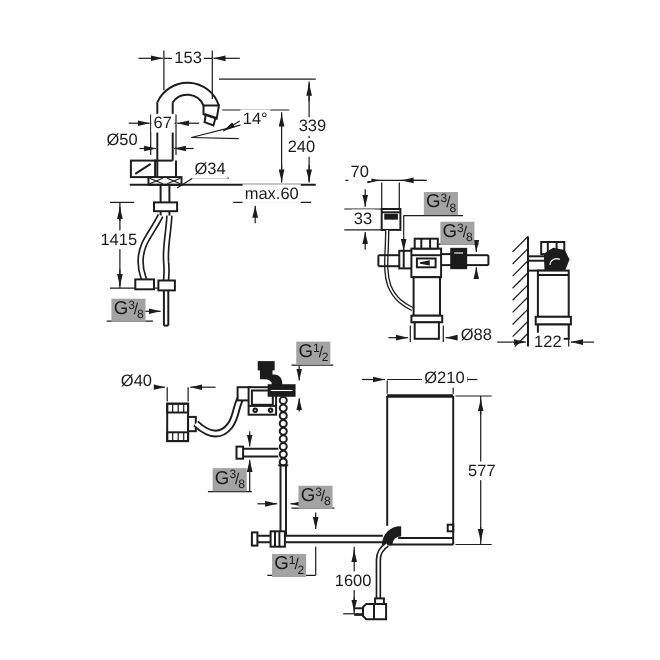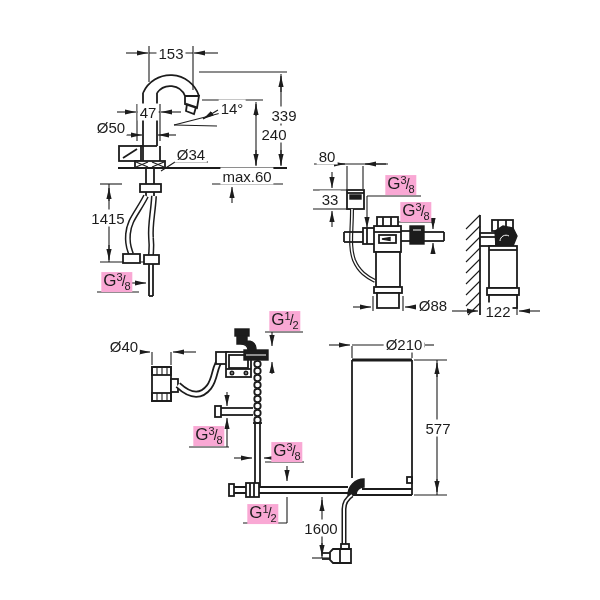--- a/index.html
+++ b/index.html
@@ -10,21 +10,21 @@
   .obj{stroke:#1c1c1c;stroke-width:1.8;fill:none;}
   .objf{stroke:#1c1c1c;stroke-width:1.4;fill:#1c1c1c;}
   .wht{stroke:#ffffff;stroke-width:1;fill:none;}
   .heavy{stroke:#1c1c1c;stroke-width:3;fill:none;}
   .tube{stroke:#1c1c1c;fill:none;}
   .tubein{stroke:#ffffff;fill:none;}
   .fillw{fill:#ffffff;stroke:#1c1c1c;stroke-width:1.8;}
   .lbl{position:absolute;transform:translate(-50%,-50%);font-size:15px;line-height:1;
        background:#fff;padding:1px 2px;white-space:nowrap;}
   .glabel{position:absolute;transform:translate(-50%,-50%);font-size:17px;line-height:1;
-       background:#f9a8d4;padding:0 2px;white-space:nowrap;}
+       background:#a3a3a3;padding:0 2px;white-space:nowrap;}
   .glabel sup{font-size:11px;vertical-align:0.45em;}
   .glabel sub{font-size:11px;vertical-align:-0.35em;}
   .glabel .sl{font-size:14px;margin:0 -1px;}
 </style>
 </head>
 <body>
 
 <div id="stage">
 
 <svg width="600" height="600" viewBox="0 0 600 600">
@@ -284,29 +284,29 @@
     <path class="tubein" stroke-width="2" d="M352,495 C346,499 344,503 344,509 L344,548 C344,552 342,554 338,555"></path>
     <rect class="fillw" x="341" y="544" width="8" height="6"></rect>
     <path class="fillw" d="M351,549 L351,563 L333,563 L330,560 L330,552 L333,549 Z"></path>
     <line class="obj" x1="340" y1="549" x2="340" y2="563"></line>
     <line class="obj" x1="322" y1="553" x2="330" y2="553"></line>
     <line class="obj" x1="322" y1="559" x2="330" y2="559"></line>
   </g>
 </svg>
 
 <div class="lbl" style="left:171px;top:53px">153</div>
-<div class="lbl" style="left:148px;top:112px">47</div>
+<div class="lbl" style="left:148px;top:112px">67</div>
 <div class="lbl" style="left:111px;top:127px">Ø50</div>
 <div class="lbl" style="left:232px;top:108px">14°</div>
 <div class="lbl" style="left:284px;top:115px">339</div>
 <div class="lbl" style="left:274px;top:134px">240</div>
 <div class="lbl" style="left:191px;top:154px">Ø34</div>
 <div class="lbl" style="left:247px;top:176px">max.60</div>
 <div class="lbl" style="left:108px;top:218px">1415</div>
-<div class="lbl" style="left:327px;top:156px">80</div>
+<div class="lbl" style="left:327px;top:156px">70</div>
 <div class="lbl" style="left:330px;top:199px">33</div>
 <div class="lbl" style="left:433px;top:305px">Ø88</div>
 <div class="lbl" style="left:498px;top:311px">122</div>
 <div class="lbl" style="left:124px;top:346px">Ø40</div>
 <div class="lbl" style="left:404px;top:344px">Ø210</div>
 <div class="lbl" style="left:438px;top:428px">577</div>
 <div class="lbl" style="left:321px;top:528px">1600</div>
 
 <div class="glabel" style="left:117px;top:282px"><span>G</span><sup>3</sup><span class="sl">/</span><sub>8</sub></div>
 <div class="glabel" style="left:401px;top:185px"><span>G</span><sup>3</sup><span class="sl">/</span><sub>8</sub></div>

